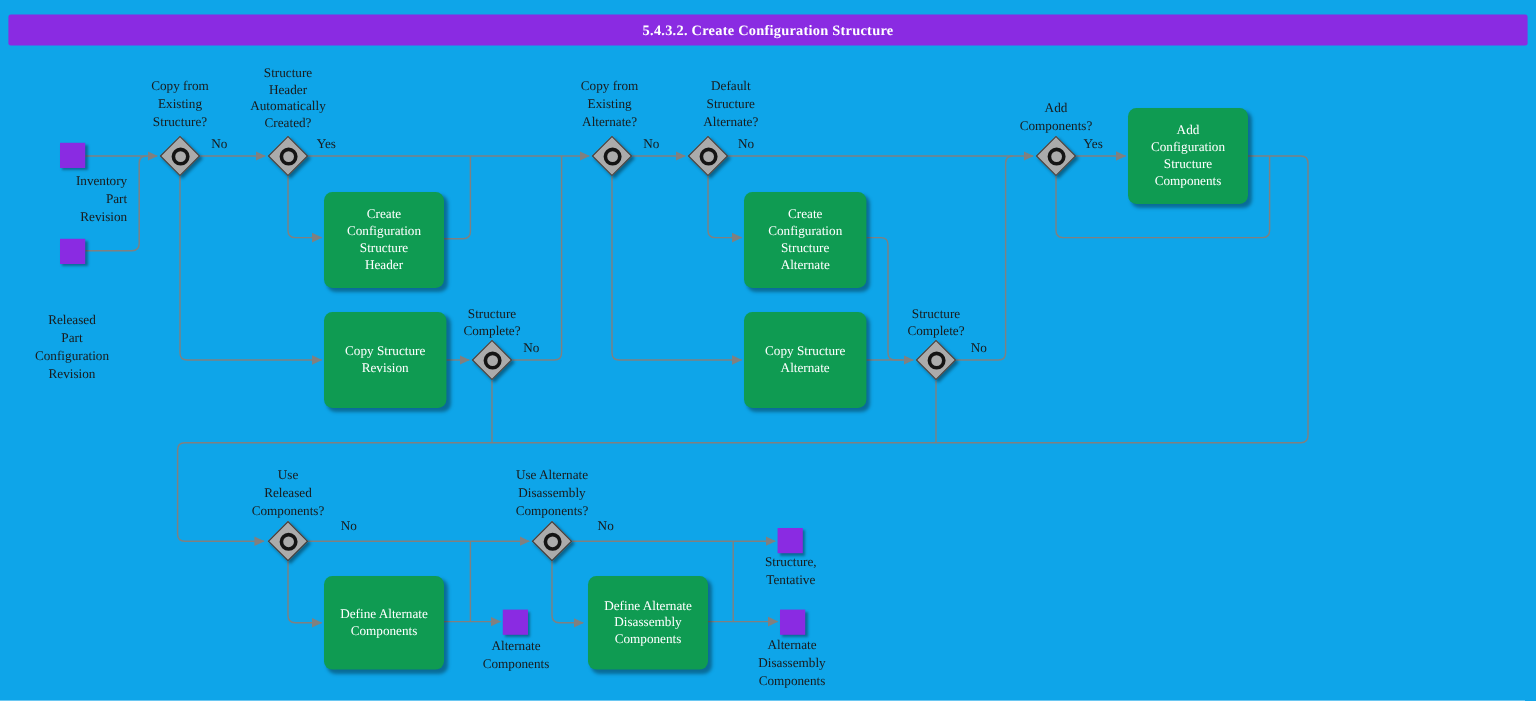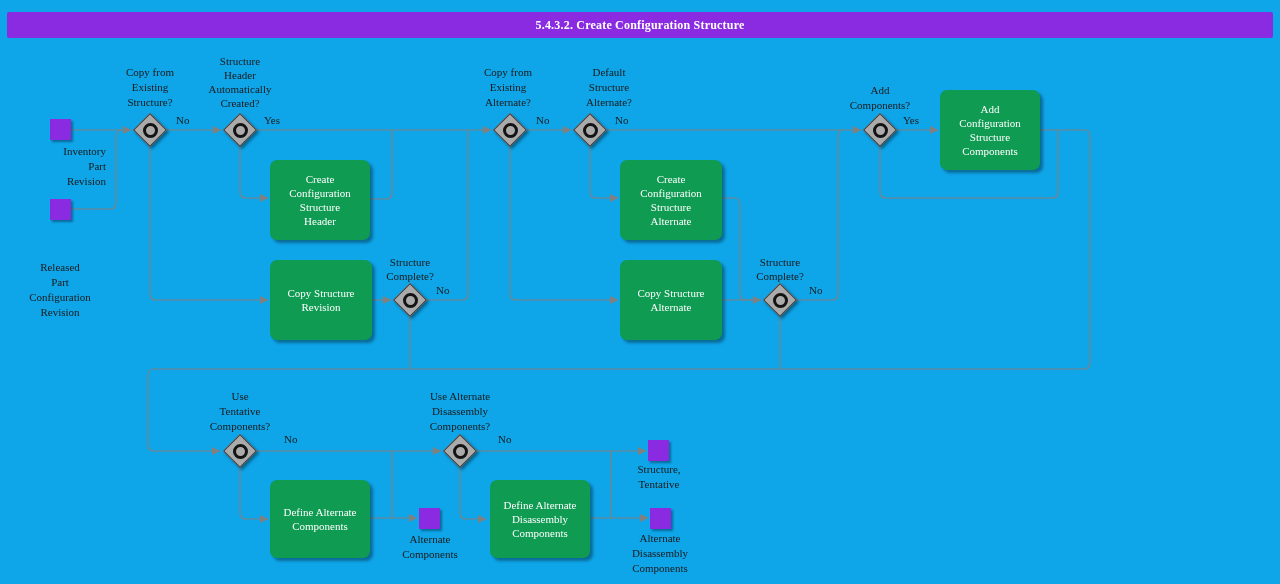--- a/index.html
+++ b/index.html
@@ -177,21 +177,21 @@
   </div>
   <div class="node-label" style="left:725px; top:255px; width:110px; line-height:14px;">Structure
 Complete?</div>
   <div class="edge-label" style="left:809px; top:284px;">No</div>
 
   <div class="diamond-node" style="left:223px; top:434px;">
     <div class="diamond-shape"></div>
     <div class="diamond-ring"></div>
   </div>
   <div class="node-label" style="left:185px; top:389px; width:110px;">Use
-Tentative
+Released
 Components?</div>
   <div class="edge-label" style="left:284px; top:433px;">No</div>
 
   <div class="diamond-node" style="left:443px; top:434px;">
     <div class="diamond-shape"></div>
     <div class="diamond-ring"></div>
   </div>
   <div class="node-label" style="left:405px; top:389px; width:110px;">Use Alternate
 Disassembly
 Components?</div>

